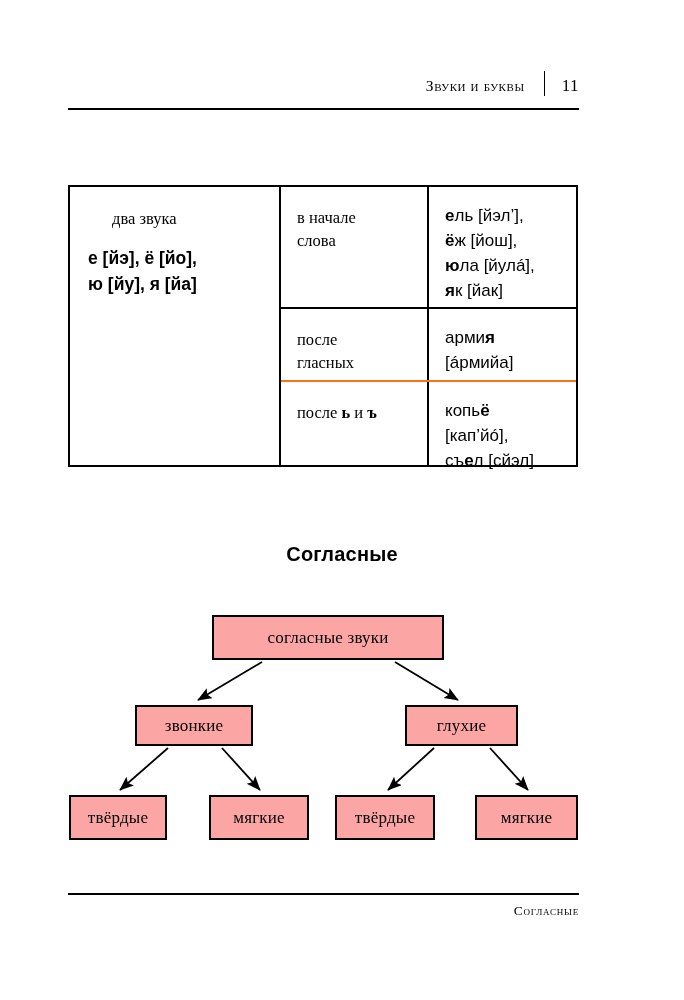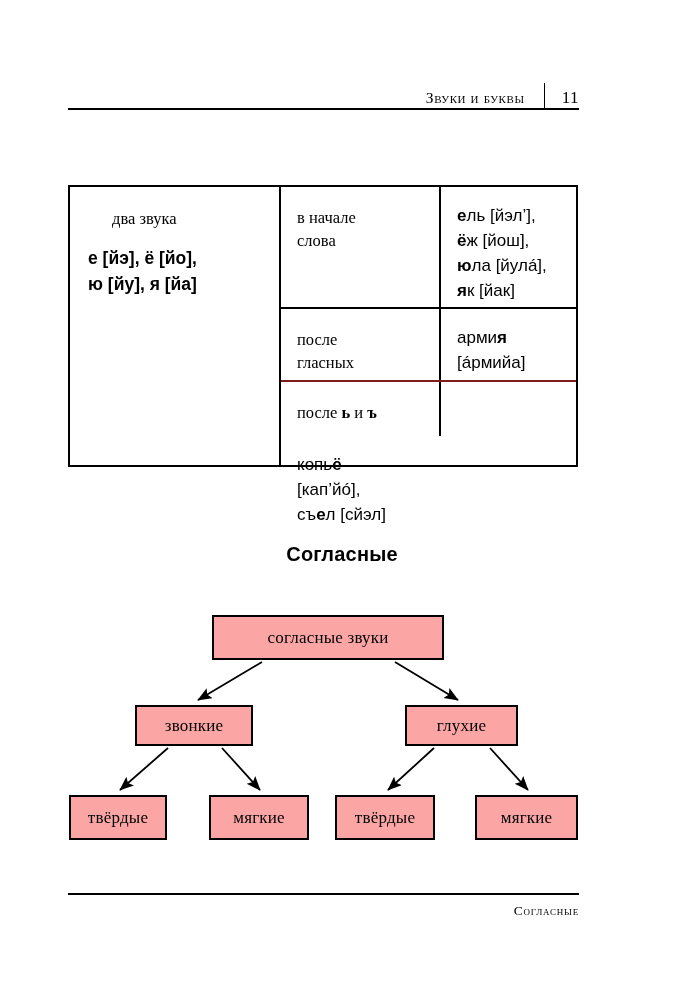--- a/index.html
+++ b/index.html
@@ -27,21 +27,21 @@
   .runhead {
     position: absolute;
     left: 68px;
     top: 74px;
     width: 511px;
     height: 34px;
   }
   .runhead-inner {
     position: absolute;
     right: 0;
-    bottom: 4px;
+    bottom: 16px;
     display: flex;
     align-items: baseline;
     height: 26px;
   }
   .runhead-title {
     font-family: "Liberation Serif", "DejaVu Serif", serif;
     font-size: 15.5px;
     font-variant: small-caps;
     letter-spacing: 0.6px;
     white-space: nowrap;
@@ -90,27 +90,27 @@
     flex: 1;
     display: flex;
     flex-direction: column;
   }
   .vt-row {
     display: flex;
     box-sizing: border-box;
   }
   .vt-row.r1 { height: 120px; }
   .vt-row.r2 { height: 73px; border-top: 2px solid #000; }
-  .vt-row.r3 { height: 85px; border-top: 2px solid #7f1d1d; flex-direction: column; }
+  .vt-row.r3 { height: 85px; border-top: 2px solid #f97316; }
 
   .vt-cell-cond {
-    width: 160px;
+    width: 148px;
     box-sizing: border-box;
     border-right: 2px solid #000;
-    padding: 19px 0 12px 16px;
+    padding: 19px 0 4px 16px;
     font-family: "Liberation Serif", "DejaVu Serif", serif;
     font-size: 16.5px;
     line-height: 23px;
   }
   .vt-cell-ex {
     flex: 1;
     box-sizing: border-box;
     padding: 16px 0 0 16px;
     font-family: "Liberation Sans", "DejaVu Sans", sans-serif;
     font-size: 17px;

